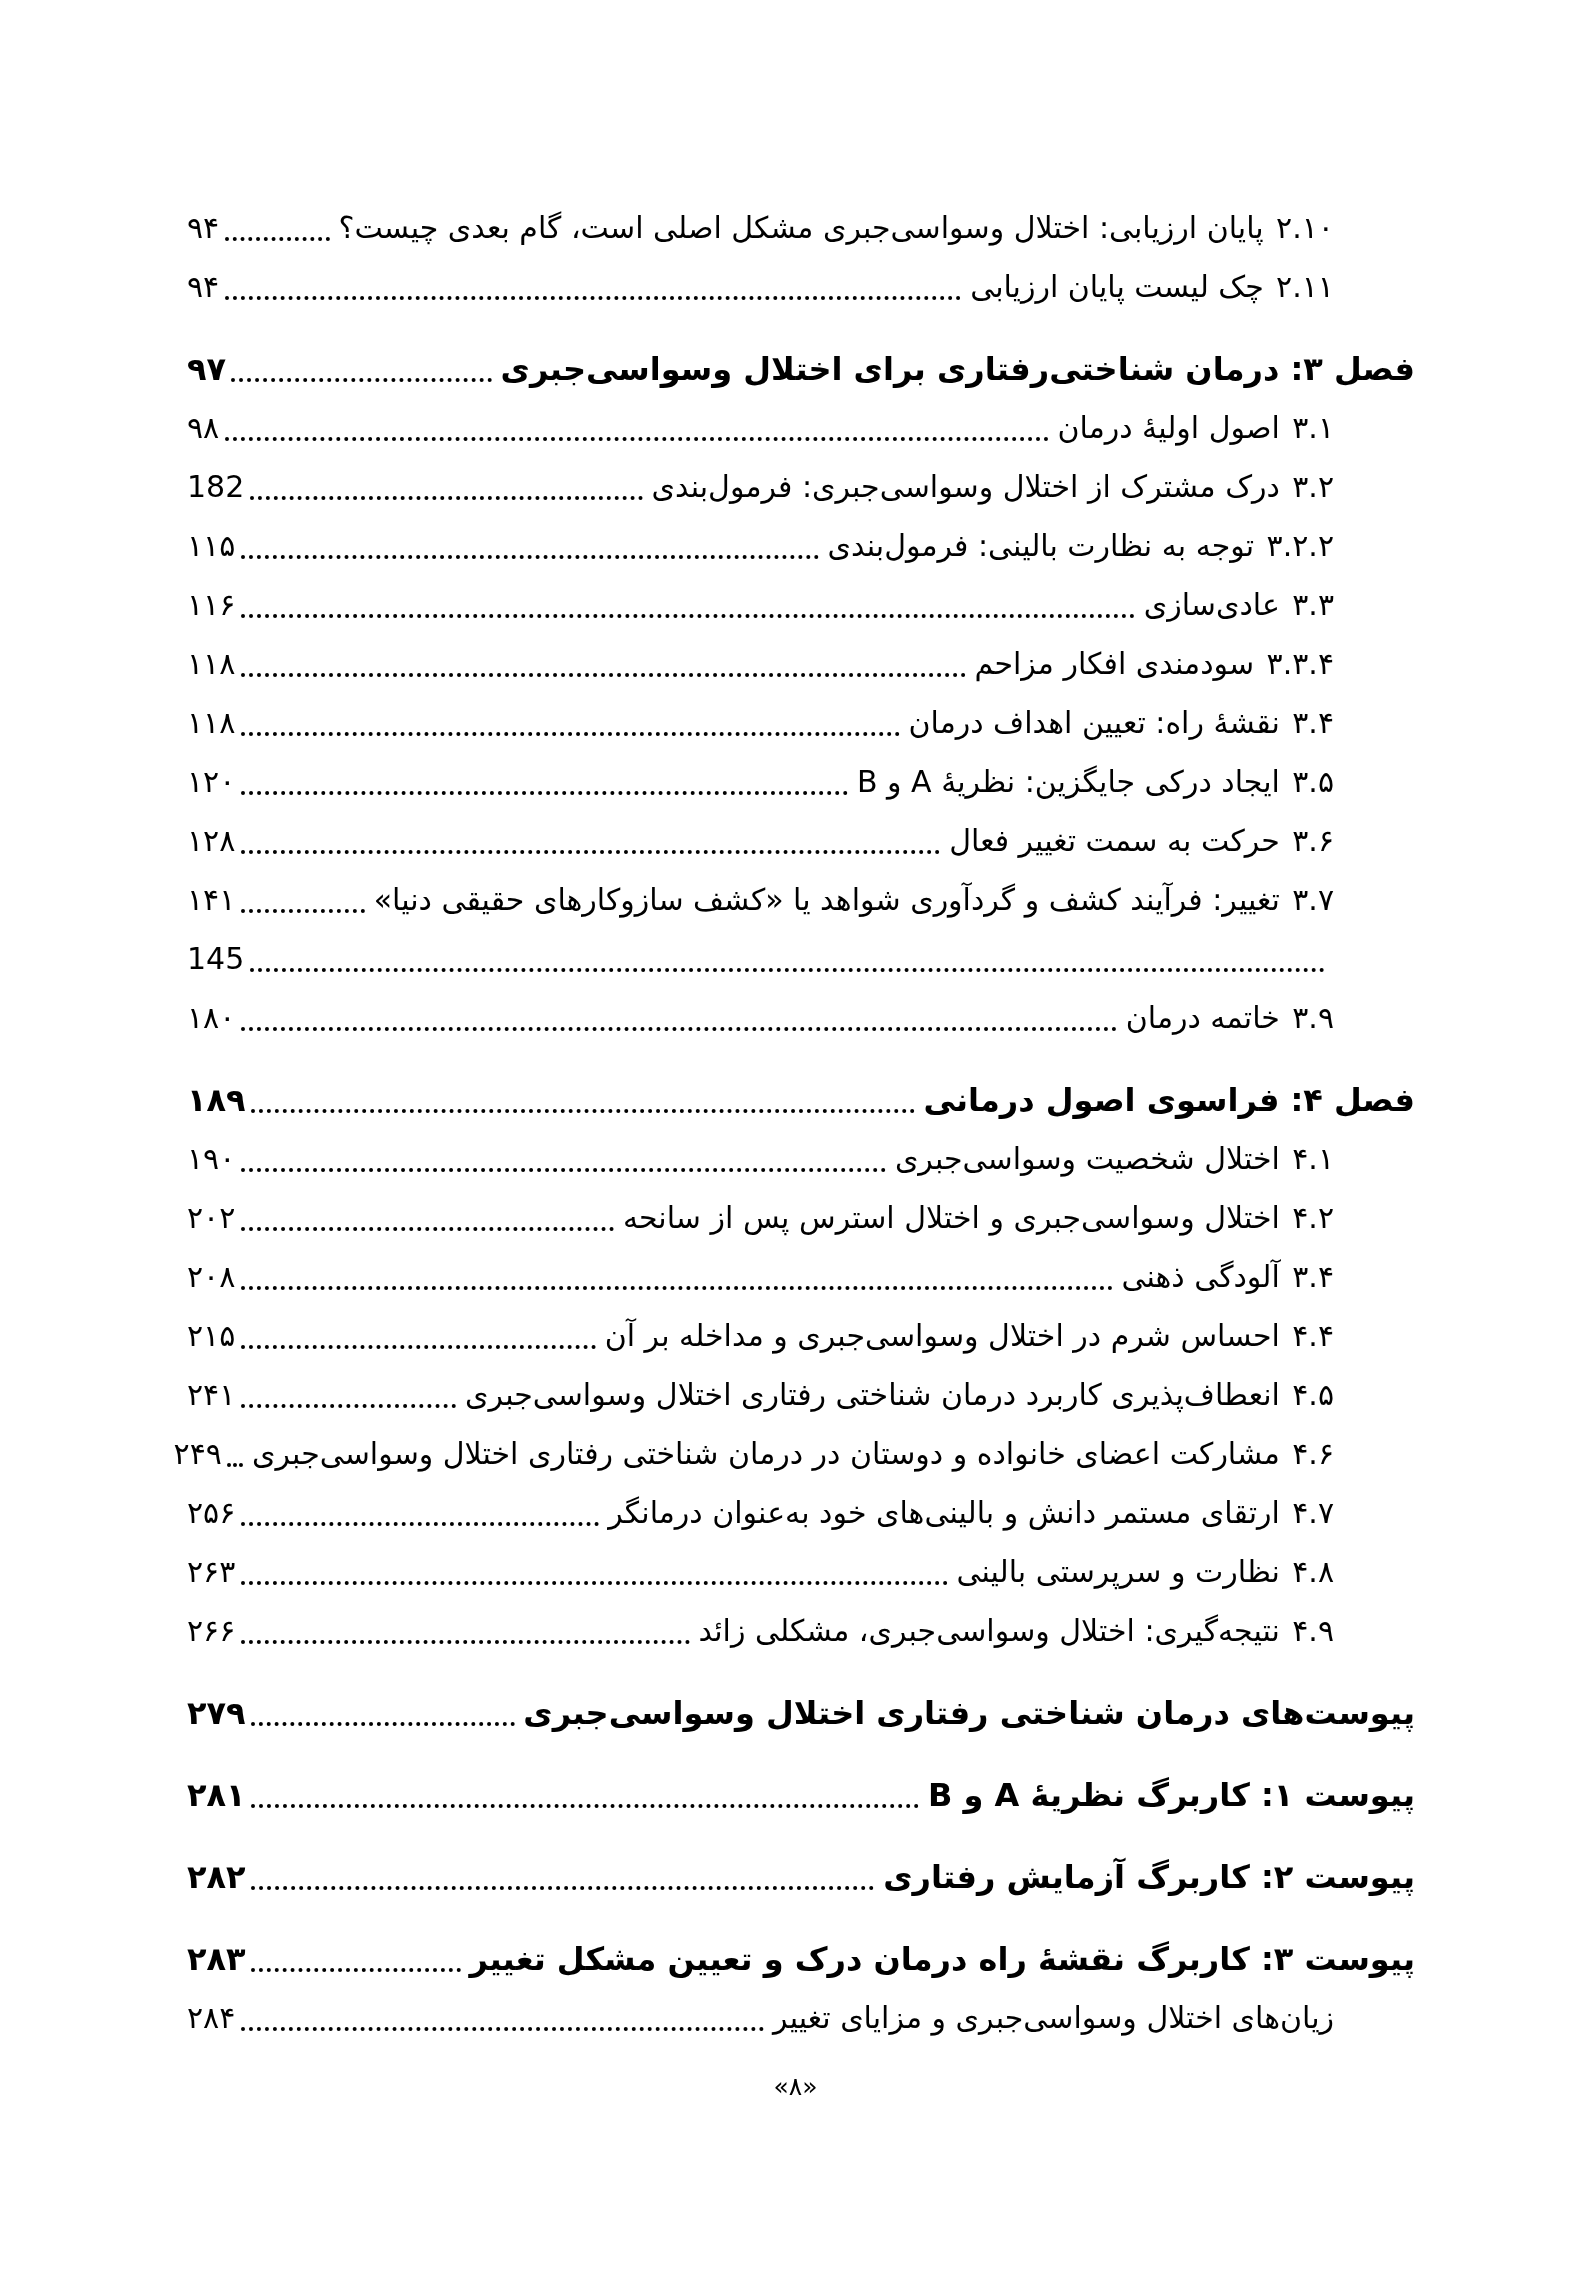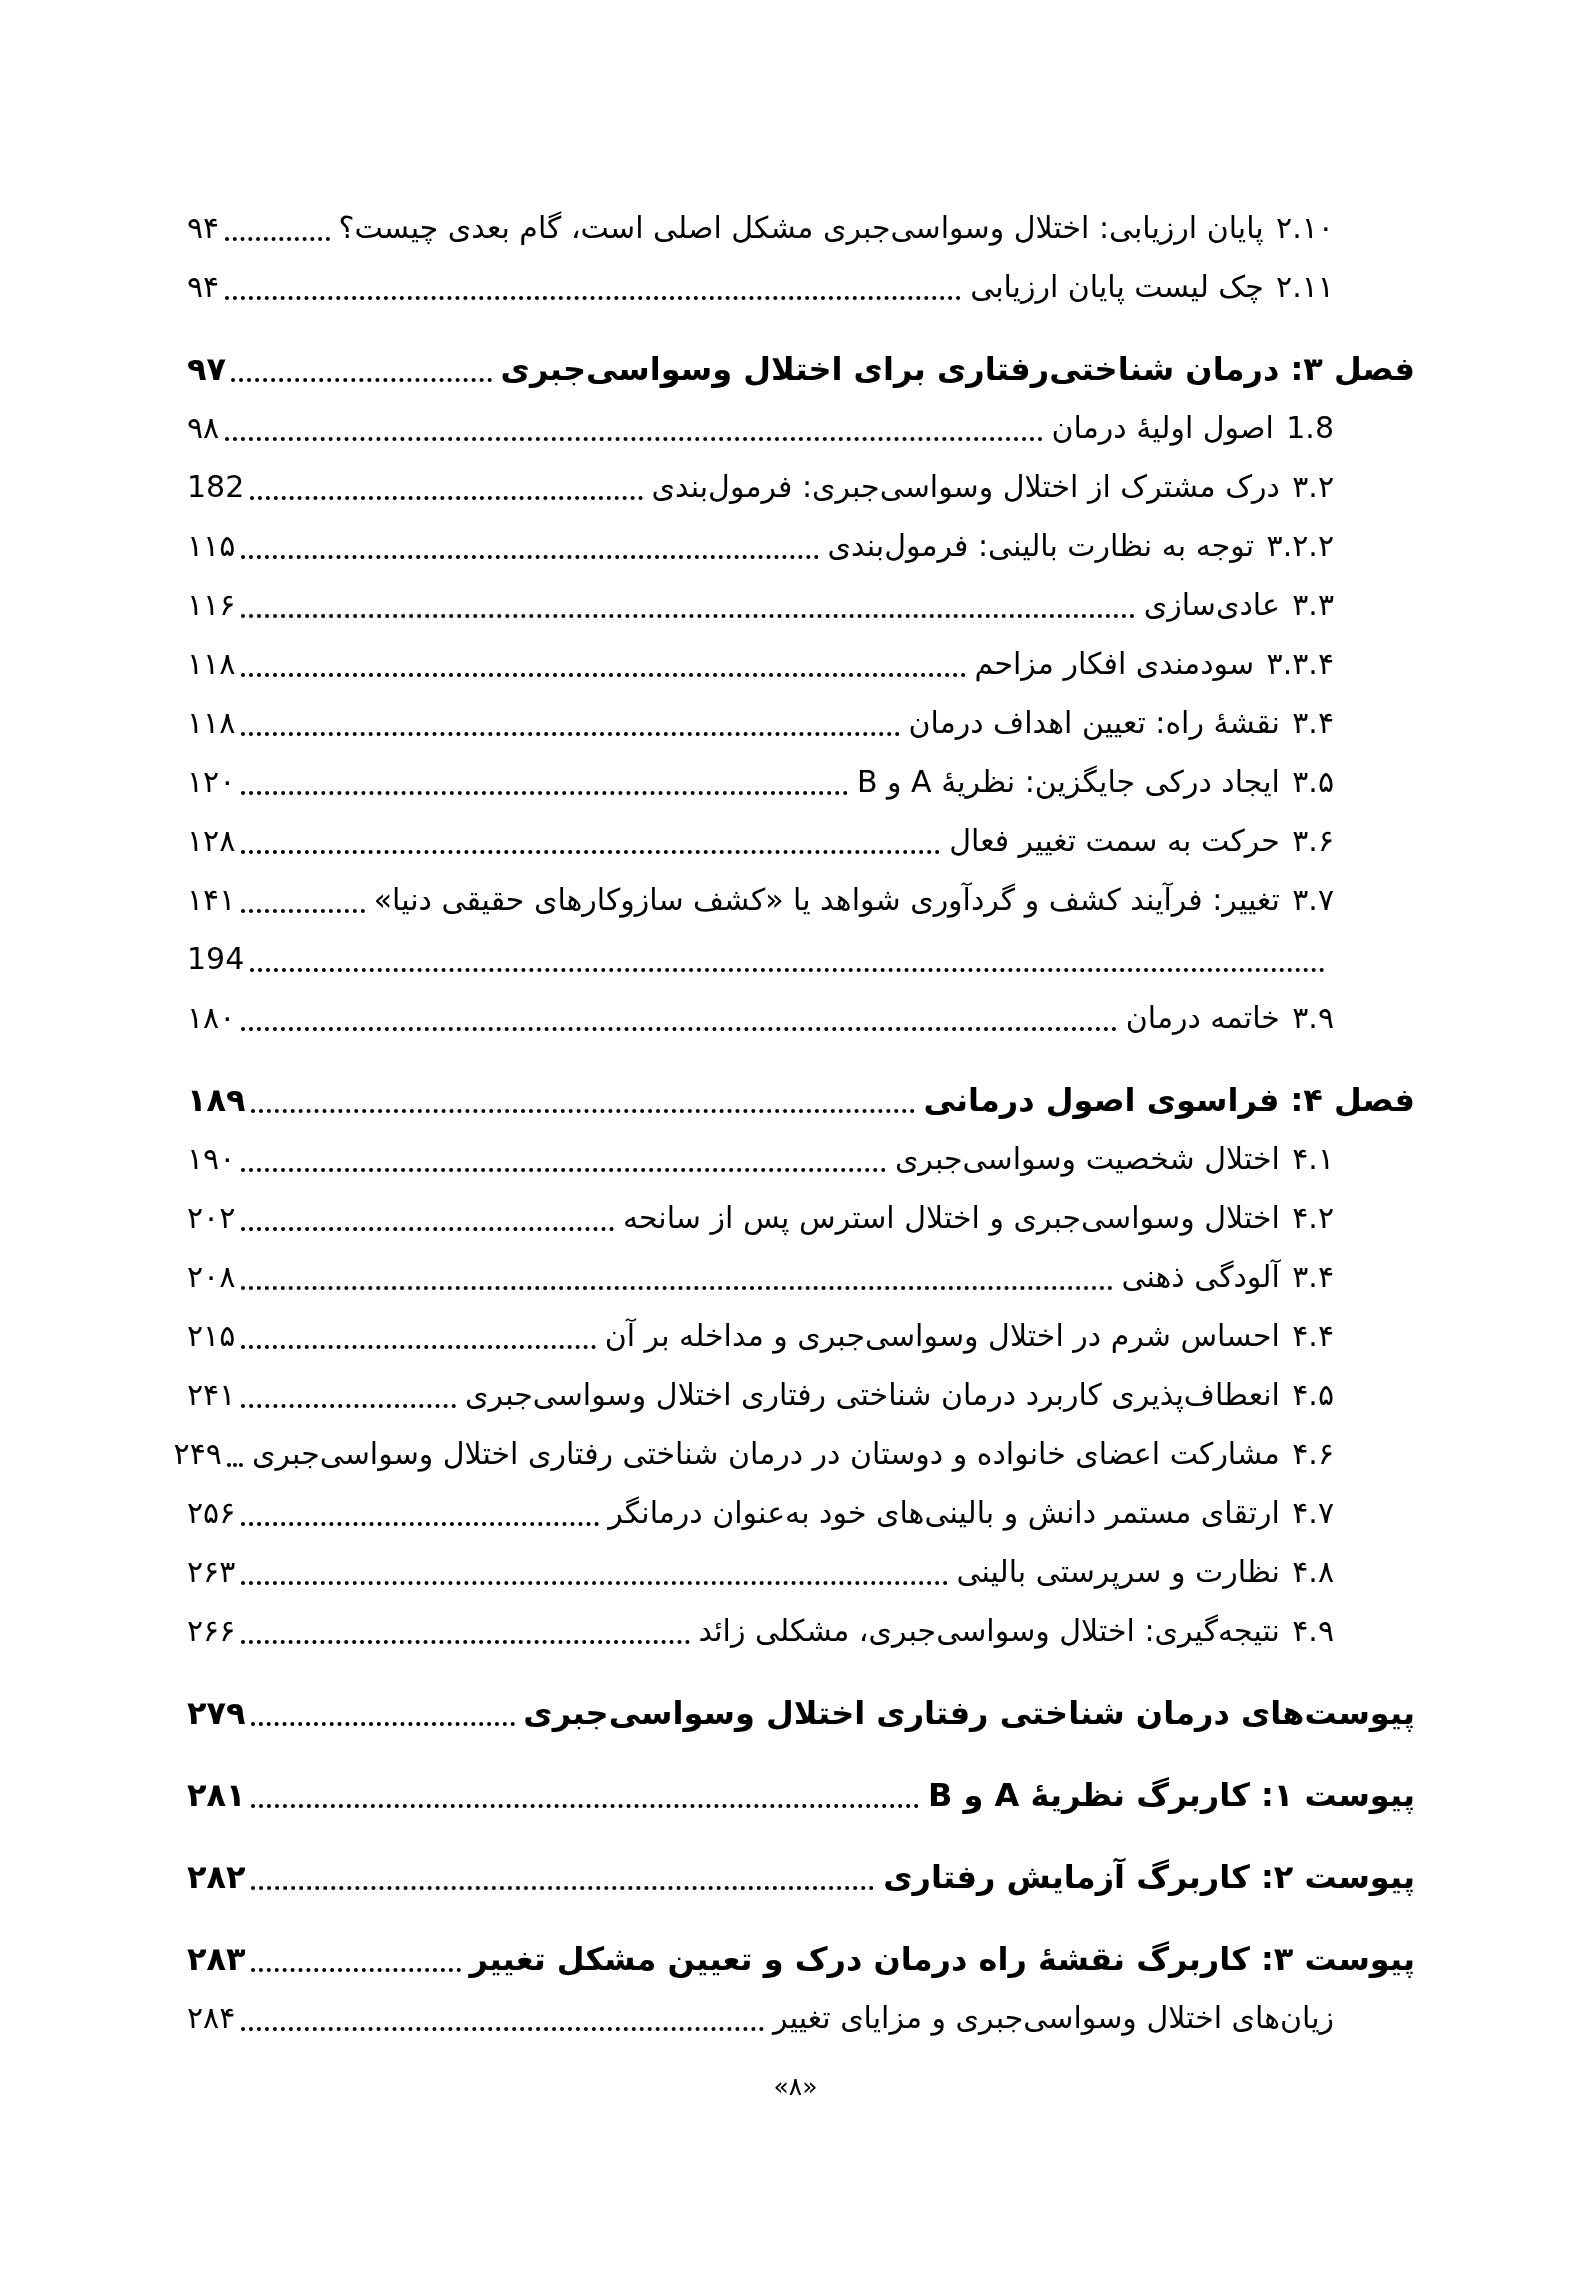--- a/index.html
+++ b/index.html
@@ -71,21 +71,21 @@
         <span class="pg">۹۴</span>
       </div>
 
     <div class="row ch">
         <span class="lbl"><span class="num"></span><span class="ttl">فصل ۳: درمان شناختی‌رفتاری برای اختلال وسواسی‌جبری</span></span>
         <span class="leader"></span>
         <span class="pg">۹۷</span>
       </div>
 
     <div class="row sec">
-        <span class="lbl"><span class="num">1.8</span><span class="ttl">اصول اولیهٔ درمان</span></span>
+        <span class="lbl"><span class="num">۳.۱</span><span class="ttl">اصول اولیهٔ درمان</span></span>
         <span class="leader"></span>
         <span class="pg">۹۸</span>
       </div>
 
     <div class="row sec">
         <span class="lbl"><span class="num">۳.۲</span><span class="ttl">درک مشترک از اختلال وسواسی‌جبری: فرمول‌بندی</span></span>
         <span class="leader"></span>
         <span class="pg">182</span>
       </div>
 
@@ -126,21 +126,21 @@
       </div>
 
     <div class="row sec">
         <span class="lbl"><span class="num">۳.۷</span><span class="ttl">تغییر: فرآیند کشف و گردآوری شواهد یا «کشف سازوکارهای حقیقی دنیا»</span></span>
         <span class="leader"></span>
         <span class="pg">۱۴۱</span>
       </div>
 
     <div class="row sec">
         <span class="leader"></span>
-        <span class="pg">194</span>
+        <span class="pg">145</span>
       </div>
 
     <div class="row sec">
         <span class="lbl"><span class="num">۳.۹</span><span class="ttl">خاتمه درمان</span></span>
         <span class="leader"></span>
         <span class="pg">۱۸۰</span>
       </div>
 
     <div class="row ch">
         <span class="lbl"><span class="num"></span><span class="ttl">فصل ۴: فراسوی اصول درمانی</span></span>

